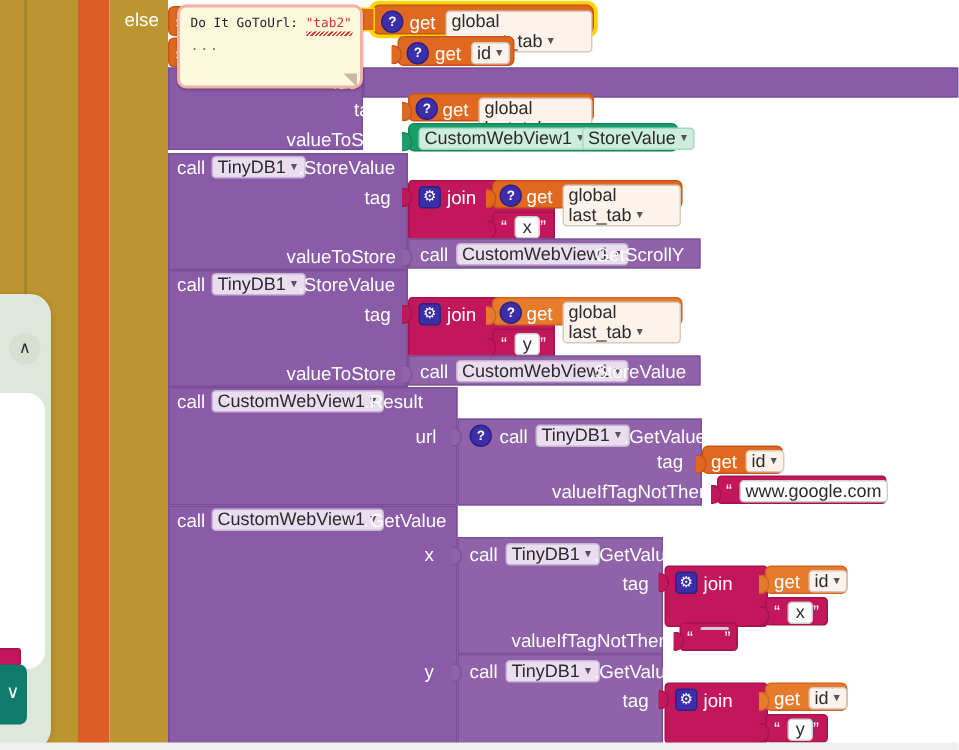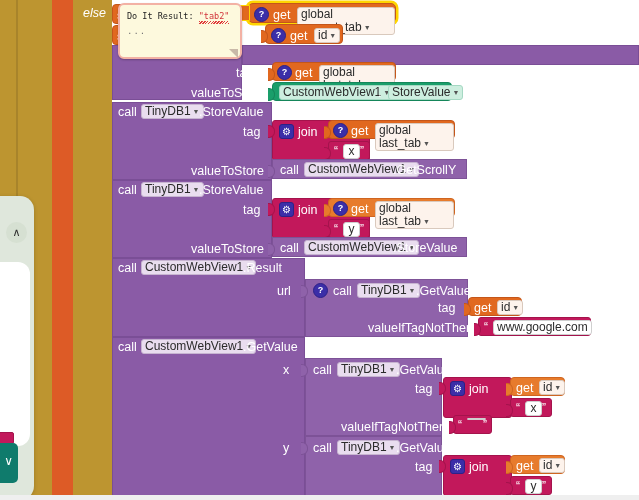--- a/index.html
+++ b/index.html
@@ -133,21 +133,21 @@
 <body>
 
 <div id="canvas">
 
   <div class="stripe gold" style="left:0;width:16px;"></div>
   <div class="stripe goldline" style="left:16px;width:2px;"></div>
   <div class="stripe gold" style="left:18px;width:34px;"></div>
   <div class="stripe orange" style="left:52px;width:21px;"></div>
   <div class="stripe gold" style="left:73px;width:39px;"></div>
 
-  <div class="lbl" style="left:83px;top:7px;font-style:italic;">else</div>
+  <div class="lbl" style="left:83px;top:7px;">else</div>
 
   <div class="blk orange-blk" style="left:112px;top:4px;width:28px;height:20px;">
     <div class="lbl" style="left:4px;top:5px;font-size:11px;">s</div>
   </div>
   <div class="blk orange-blk" style="left:112px;top:25px;width:28px;height:20px;">
     <div class="lbl" style="left:4px;top:5px;font-size:11px;">s</div>
   </div>
 
   <div class="blk purple" style="left:112px;top:45px;width:130px;height:55px;"></div>
   <div class="lbl" style="left:222px;top:49px;">lue</div>
@@ -334,21 +334,21 @@
 
   <div class="lbl" style="left:235px;top:29px;">to</div>
   <div class="blk orange-blk" style="left:265px;top:24px;width:78px;height:20px;">
     <div class="notch" style="background:#e1681f;border:1px solid #c4561a;border-left:none;"></div>
     <span class="qmk" style="position:absolute;left:5px;top:3px;">?</span>
     <div class="lbl" style="left:24px;top:5px;">get</div>
     <span class="pill" style="position:absolute;left:48px;top:3px;"><span>id</span><span class="caret">▼</span></span>
   </div>
 
   <div id="doit">
-    <div class="t1"><span>Do It Result:</span> <span class="val">"tab2"</span></div>
+    <div class="t1"><span>Do It GoToUrl:</span> <span class="val">"tab2"</span></div>
     <div class="t2">...</div>
     <div class="tail"></div>
   </div>
 
   <div id="leftpanel">
     <div id="panel-collapse">∧</div>
   </div>
   <div id="panel-white"></div>
   <div id="panel-chip">&nbsp;</div>
   <div id="panel-teal">

